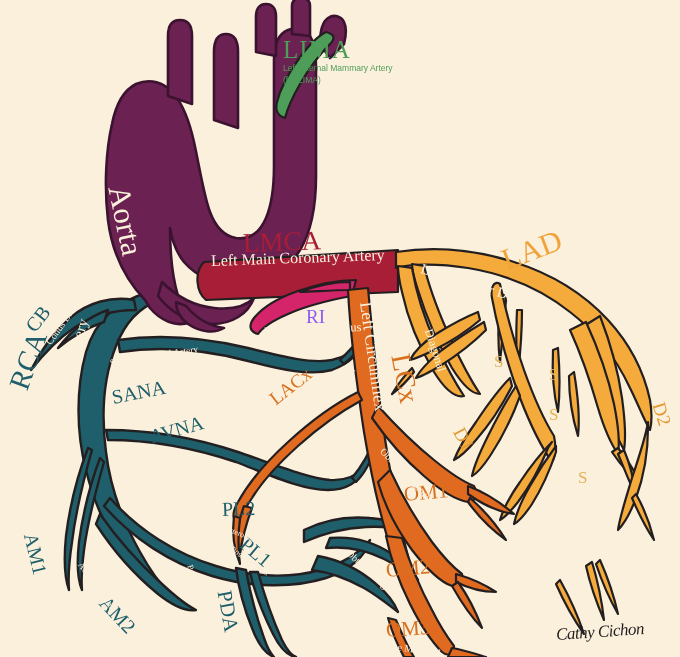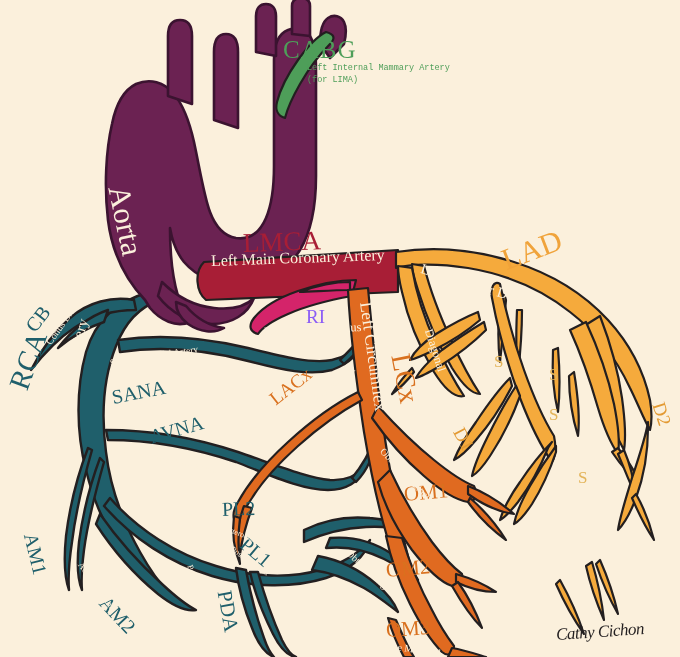--- a/index.html
+++ b/index.html
@@ -45,26 +45,25 @@
   
   .lima-wrap { position: absolute; left: 283px; top: 37px; }
   .lima-main {
     font-family: "Liberation Serif", serif;
     font-size: 25px;
     color: #4E9E59;
     letter-spacing: 1px;
     line-height: 1;
   }
   .lima-sub {
-    font-family: Liberation Mono, monospace;
+    font-family: Liberation Sans, sans-serif;
     font-size: 8.5px;
     color: #4E9E59;
     line-height: 1.25;
     margin-top: 1px;
-    margin-left: 24px;
   }
   
   .lbl {
     position: absolute;
     white-space: nowrap;
     font-family: "Liberation Serif", serif;
     pointer-events: none;
     transform-origin: 0 50%;
   }
   .lbl-in {            
@@ -282,21 +281,21 @@
                C454,654 448,657 442,652 C432,642 420,624 410,604
                C398,580 390,556 386,536 Z"></path>
       <path d="M452,648 C464,650 476,654 486,657 L448,657 Z"></path>
 
       <path d="M396,620 C402,634 408,648 414,657 L404,657 C398,646 392,632 388,618 Z"></path>
     </g>
   </svg>
 
 
   <div class="lima-wrap">
-    <div class="lima-main">CABG</div>
+    <div class="lima-main">LIMA</div>
     <div class="lima-sub">Left Internal Mammary Artery</div>
     <div class="lima-sub">(for LIMA)</div>
   </div>
 
   <div class="lbl lbl-in" style="left:118px;top:168px;font-size:31px;transform:rotate(78deg);">Aorta</div>
 
   <div class="lbl" style="left:243px;top:228px;font-size:27px;color:#A81E36;transform:rotate(-2deg);">LMCA</div>
   <div class="lbl lbl-in" style="left:211px;top:252px;font-size:16px;transform:rotate(-2deg);">Left Main Coronary Artery</div>
 
   <div class="lbl" style="left:306px;top:306px;font-size:19px;color:#8b5cf6;">RI</div>

